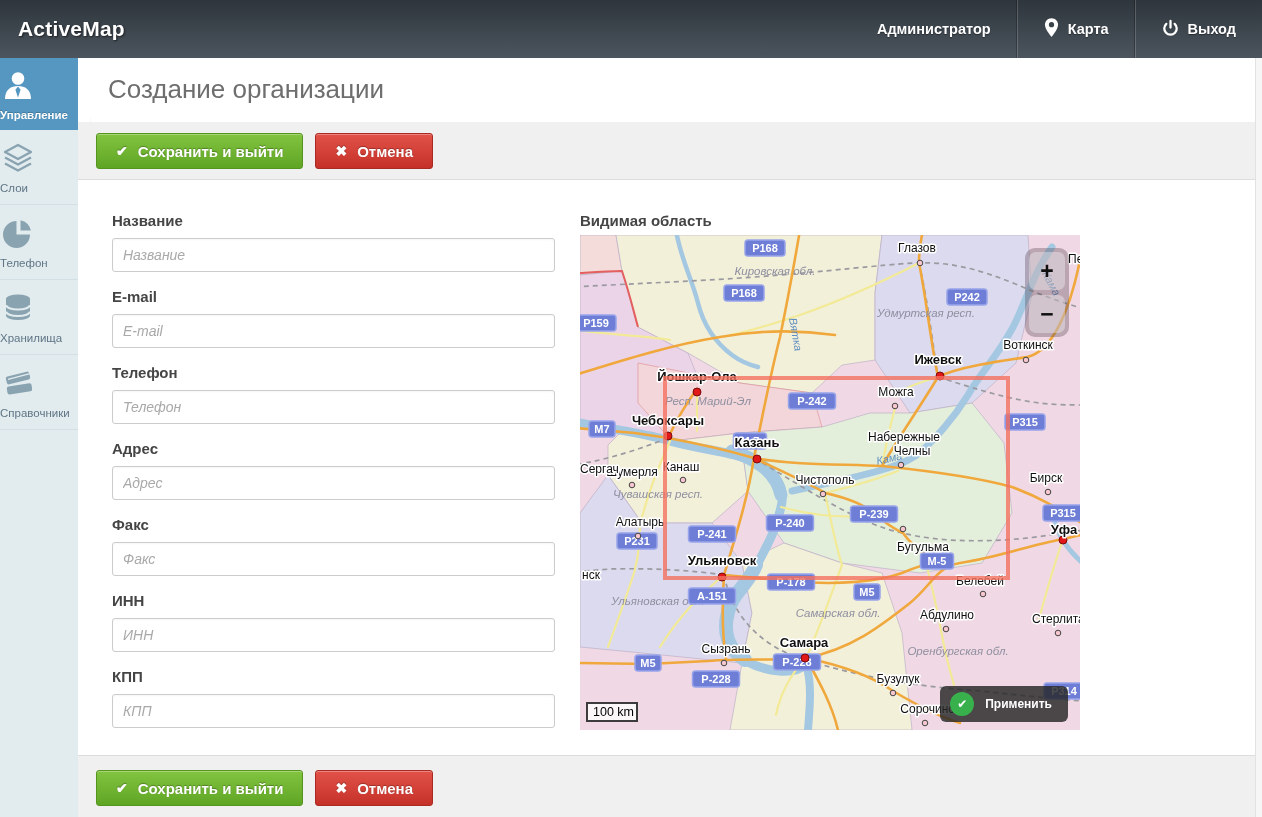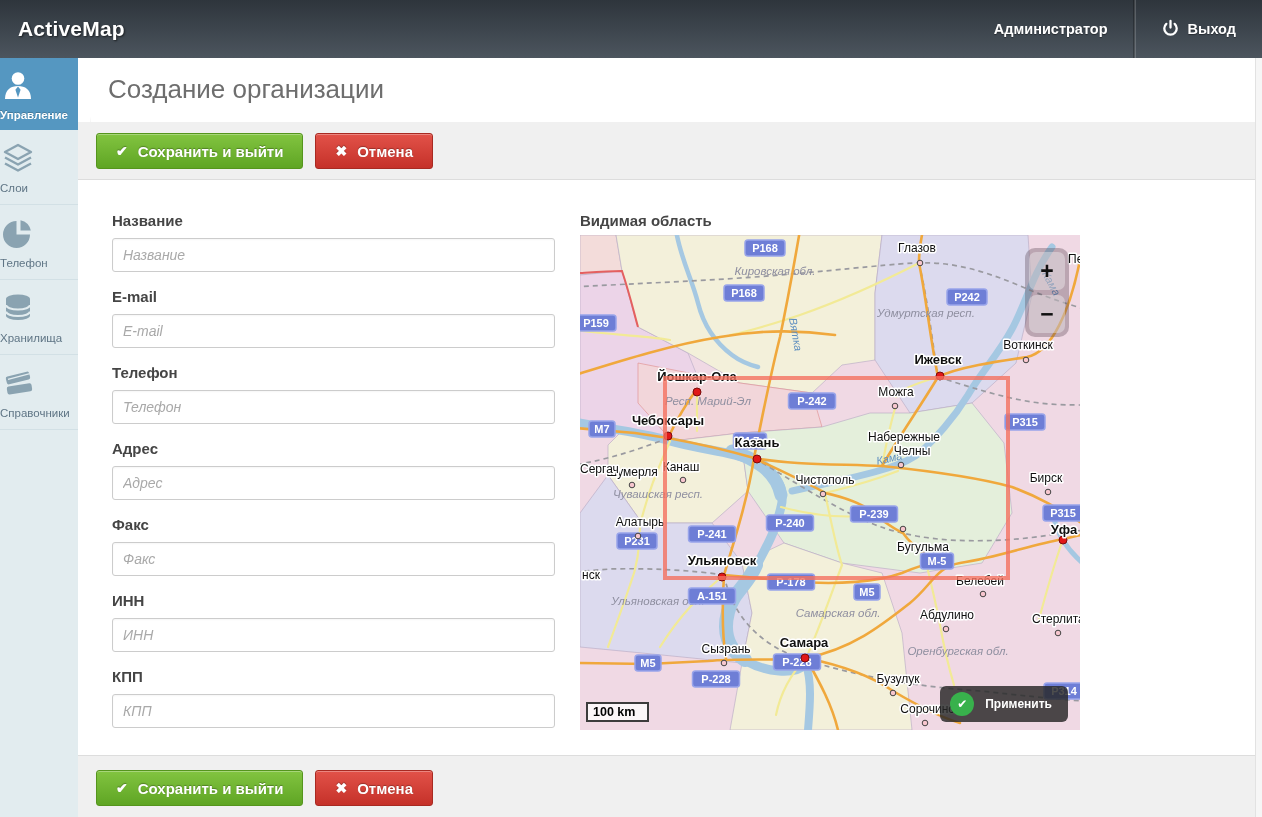--- a/index.html
+++ b/index.html
@@ -58,21 +58,21 @@
   .map-wrap { position:absolute; left:502px; top:55px; width:500px; height:495px; overflow:hidden; }
   .map-wrap svg.mapsvg { display:block; }
 
   
   .map-zoom { position:absolute; top:13px; right:11px; width:44px; padding:4px;
     background:rgba(88,70,84,.35); border-radius:10px; display:flex; flex-direction:column; gap:5px; }
   .zoom-btn { height:38px; background:rgba(255,255,255,.35); border-radius:7px;
     display:flex; align-items:center; justify-content:center; font-size:23px; font-weight:bold;
     color:#101010; cursor:pointer; }
   .map-scale { position:absolute; left:6px; bottom:8px; background:rgba(255,255,255,.75);
-    border:2px solid #3c3c3c; padding:1px 12px 1px 5px; font-size:12.5px; font-weight:bold; color:#000; }
+    border:2px solid #3c3c3c; padding:1px 2px 1px 5px; font-size:12.5px; font-weight:normal; color:#000; }
   .map-apply { position:absolute; right:12px; bottom:8px; display:flex; align-items:center; gap:11px;
     background:rgba(38,38,38,.82); border-radius:6px; padding:6px 16px 6px 10px; cursor:pointer; }
   .map-apply .apply-check { width:24px; height:24px; border-radius:50%; background:#38b14c;
     color:#fff; font-size:12px; display:flex; align-items:center; justify-content:center; }
   .map-apply .apply-label { color:#fff; font-weight:bold; font-size:12px; }
 
   .scroll-strip { position:absolute; right:0; top:58px; width:7px; height:759px;
     background:#f6f6f6; border-left:1px solid #e2e2e2; }
 
   
@@ -87,20 +87,29 @@
 
 <div class="page">
 
   <header class="topbar">
     <div class="logo">ActiveMap</div>
     <div class="topbar-right">
       <div class="tb-item">
         <span>Администратор</span>
       </div>
       <div class="tb-sep"></div>
+      <div class="tb-item">
+        <span class="tb-ic">
+          <svg width="15" height="21" viewBox="0 0 16 22">
+            <path d="M8,1 C4,1 1,4 1,8 c0,5 7,13 7,13 s7,-8 7,-13 C15,4 12,1 8,1 z" fill="#fff"></path>
+            <circle cx="8" cy="8" r="2.8" fill="#3a424a"></circle>
+          </svg>
+        </span>
+        <span>Карта</span>
+      </div>
       <div class="tb-sep"></div>
       <div class="tb-item">
         <span class="tb-ic">
           <svg width="17" height="18" viewBox="0 0 18 18">
             <path d="M9,1.5 v7" stroke="#fff" stroke-width="2.4" stroke-linecap="round" fill="none"></path>
             <path d="M4.6,4.6 A6.6,6.6 0 1 0 13.4,4.6" stroke="#fff" stroke-width="2.4" stroke-linecap="round" fill="none"></path>
           </svg>
         </span>
         <span>Выход</span>
       </div>

